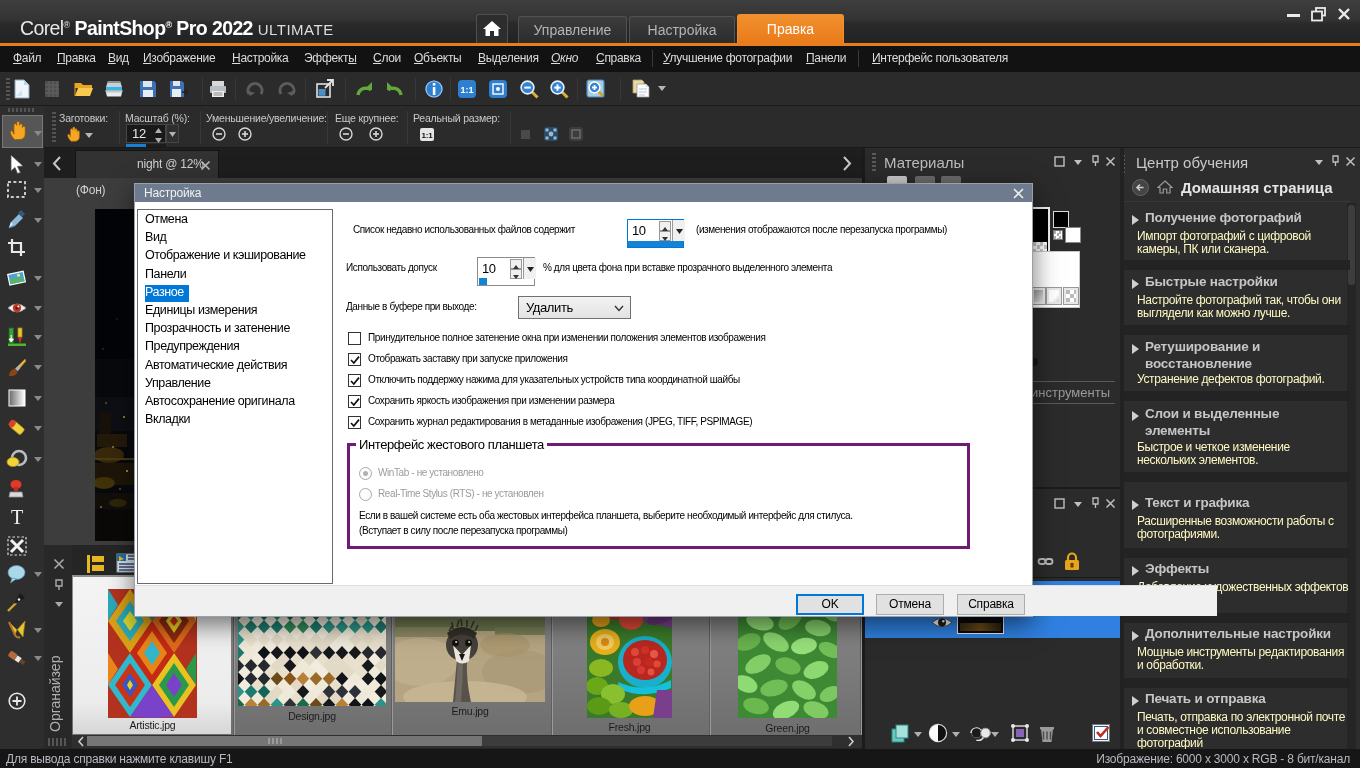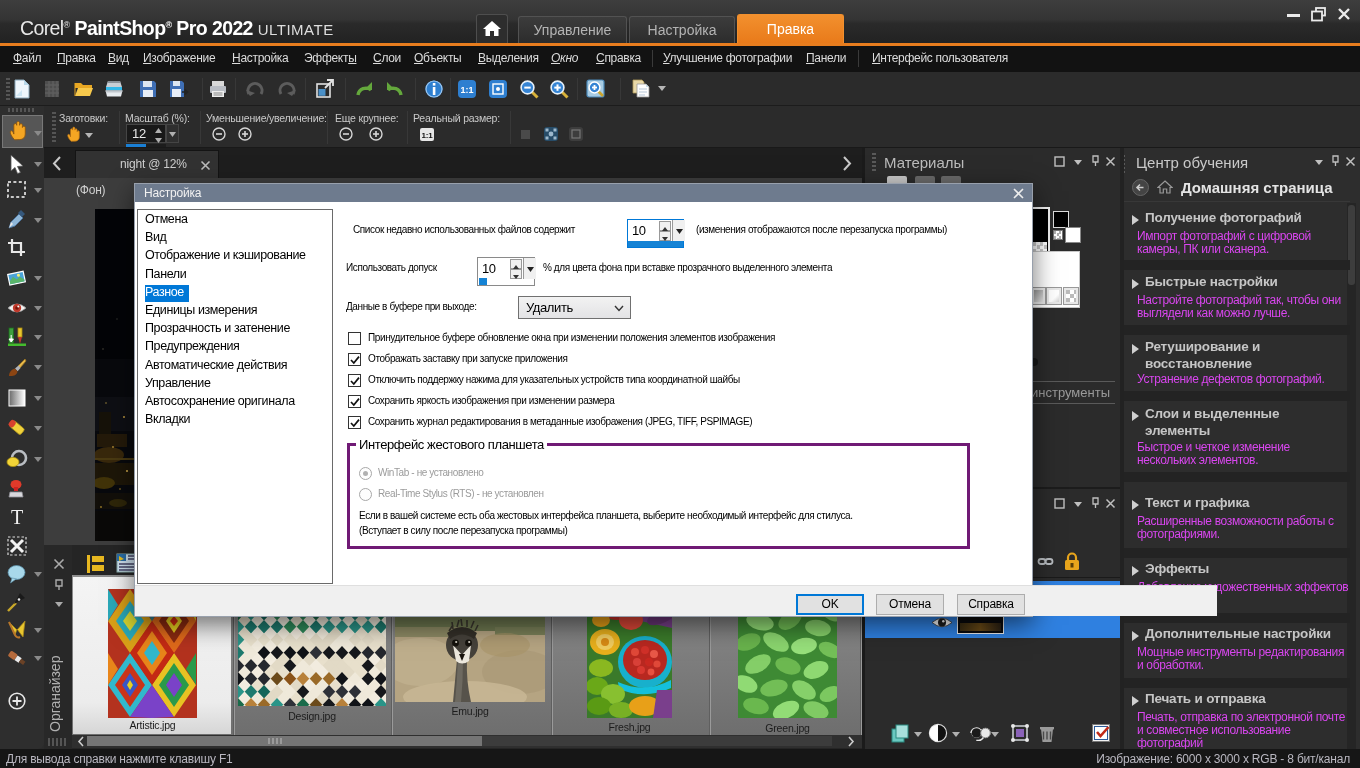--- a/index.html
+++ b/index.html
@@ -47,21 +47,21 @@
 #organizer { left:44px; top:545px; width:818px; height:204px; background:#252525; }
 #orgside { position:absolute; left:0; top:0; width:28px; height:204px; background:#282828; color:#9a9a9a; }
 #orgthumbs { position:absolute; left:28px; top:30px; width:790px; height:160px; background:linear-gradient(#8e8e8e,#6e6e6e); }
 .tile-sep { position:absolute; top:0; width:2px; height:160px; background:#5f5f5f; border-right:1px solid #9a9a9a; }
 .tlabel { position:absolute; font-size:10.5px; letter-spacing:-0.2px; color:#1c1c1c; text-align:center; }
 #orghs { position:absolute; left:28px; top:190px; width:790px; height:13px; background:#2f2f2f; }
 
 #rightpanels { left:862px; top:148px; width:258px; height:601px; background:#2b2b2b; border-left:3px solid #1b1b1b; }
 #learning { left:1120px; top:148px; width:240px; height:601px; background:#2d2d2d; border-left:4px solid #222; color:#c4c4c4; overflow:hidden; }
 .lcsec-t { position:absolute; left:21px; font-size:13.5px; font-weight:700; color:#c6c6c6; white-space:nowrap; letter-spacing:-0.2px; }
-.lcsec-d { position:absolute; left:13px; font-size:12px; color:#d946ef; line-height:13px; white-space:nowrap; letter-spacing:-0.35px; }
+.lcsec-d { position:absolute; left:13px; font-size:12px; color:#fef9c3; line-height:13px; white-space:nowrap; letter-spacing:-0.35px; }
 .lcarr { position:absolute; left:8px; width:0; height:0; border-top:5px solid transparent; border-bottom:5px solid transparent; border-left:7px solid #cfcfcf; }
 .lcgap { position:absolute; left:0; width:226px; height:10px; background:#232323; }
 
 #statusbar { left:0; top:749px; width:1360px; height:19px; background:#161616; color:#b9b7c0; font-size:12px; letter-spacing:-0.2px; }
 
 #dialog { left:134px; top:183px; width:899px; height:434px; background:#fff; border:1px solid #98a0ac; box-shadow:0 8px 24px rgba(0,0,0,.55); font-size:12px; letter-spacing:-0.4px; color:#000; }
 #dlg-title { position:absolute; left:0; top:0; width:897px; height:18px; background:#6e7b8e; color:#f2f2f2; font-size:12px; letter-spacing:-0.2px; line-height:18px; padding-left:9px; }
 #dlg-list { position:absolute; left:2px; top:25px; width:196px; height:375px; border:1px solid #6a6a6a; background:#fff; }
 #dlg-list div { padding:2px 0 2px 7px; height:18.2px; line-height:14px; font-size:12.5px; letter-spacing:-0.4px; }
 #dlg-list .sel { background:#0078d7; color:#fff; display:inline-block; padding-right:5px; height:17px; }
@@ -414,21 +414,21 @@
       <circle cx="9" cy="9" r="7.8" fill="none" stroke="#e8e8e8" stroke-width="1.6"></circle>
       <path d="M9 4.5 v9 M4.5 9 h9" stroke="#e8e8e8" stroke-width="1.8"></path>
     </svg>
 </div>
 
 <div class="abs" id="canvasarea">
   <div id="tabbar"></div>
   <svg style="position:absolute;left:6px;top:7px;" width="14" height="17">
       <path d="M10 2 L4 8.5 L10 15" stroke="#c9c9c9" stroke-width="2" fill="none"></path>
     </svg>
-  <div id="doctab"><span style="padding-left:44px;">night @  12% (Фон)</span>
+  <div id="doctab"><span style="margin-left:17px;padding-left:44px;">night @  12% (Фон)</span>
     <svg style="position:absolute;left:124px;top:9px;" width="11" height="11">
         <path d="M1.5 1.5 L9.5 9.5 M9.5 1.5 L1.5 9.5" stroke="#bbb" stroke-width="1.6"></path>
       </svg>
   </div>
   <svg style="position:absolute;left:796px;top:7px;" width="14" height="17">
       <path d="M4 2 L10 8.5 L4 15" stroke="#c9c9c9" stroke-width="2" fill="none"></path>
     </svg>
 
   <div style="position:absolute;left:51px;top:61px;width:39px;height:332px;overflow:hidden;">
     <svg width="39" height="332">
@@ -1057,21 +1057,21 @@
   </div>
   <span class="dtext" style="left:408px;top:78px;">% для цвета фона при вставке прозрачного выделенного элемента</span>
   <span class="dtext" style="left:211px;top:117px;">Данные в буфере при выходе:</span>
   <div style="position:absolute;left:383px;top:112px;width:113px;height:23px;border:1px solid #707070;background:linear-gradient(#f2f2f2,#e3e3e5);">
     <span style="position:absolute;left:7px;top:3px;font-size:13px;">Удалить</span>
     <svg style="position:absolute;right:6px;top:8px;" width="10" height="7">
         <path d="M1 1 L5 5.5 L9 1" stroke="#333" stroke-width="1.4" fill="none"></path>
       </svg>
   </div>
   <div class="chk" style="top:148px;"></div>
-  <span class="dtext" style="left:233px;top:148px;">Принудительное буфере обновление окна при изменении положения элементов изображения</span>
+  <span class="dtext" style="left:233px;top:148px;">Принудительное полное затенение окна при изменении положения элементов изображения</span>
   <div class="chk" style="top:169px;">
       <svg width="12" height="12">
         <path d="M2 6 L4.8 9 L10 2.6" stroke="#111" stroke-width="1.7" fill="none"></path>
       </svg>
     </div>
   <span class="dtext" style="left:233px;top:169px;">Отображать заставку при запуске приложения</span>
   <div class="chk" style="top:190px;">
       <svg width="12" height="12">
         <path d="M2 6 L4.8 9 L10 2.6" stroke="#111" stroke-width="1.7" fill="none"></path>
       </svg>

